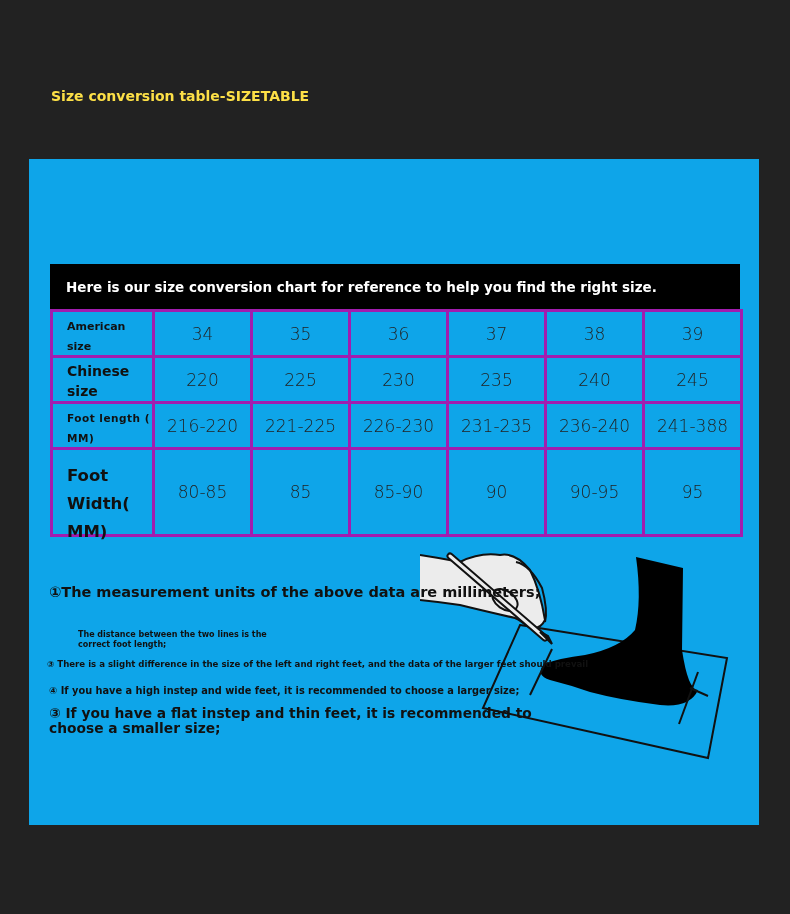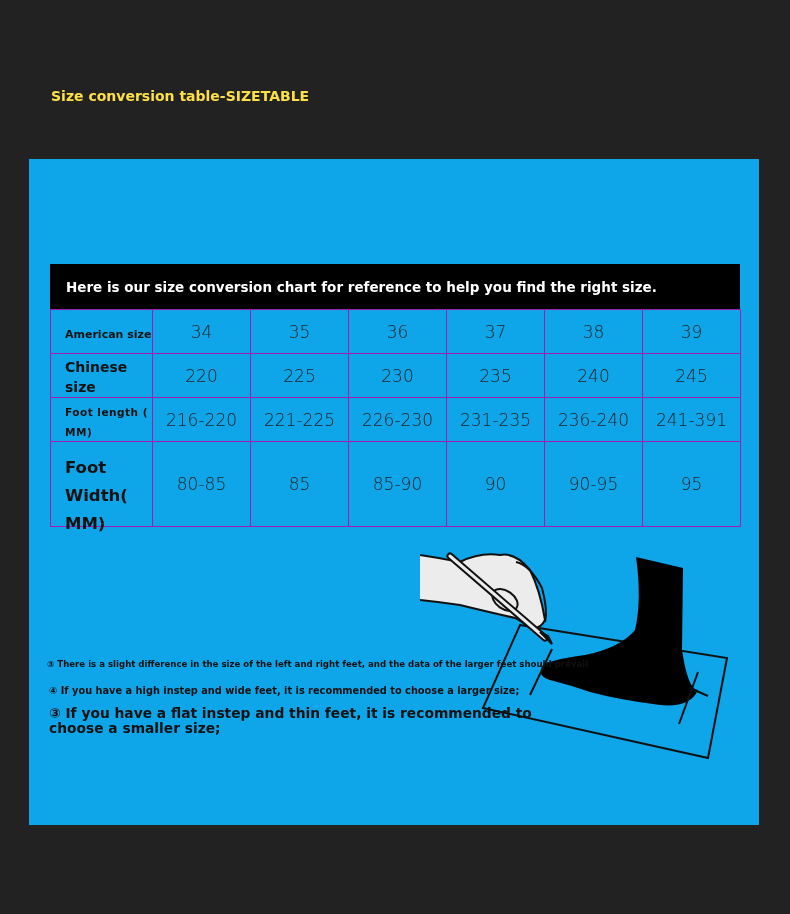--- a/index.html
+++ b/index.html
@@ -29,21 +29,21 @@
     color: #fff; font-weight: bold; font-size: 13.5px;
     display: flex; align-items: center;
     padding-left: 16px; box-sizing: border-box;
   }
   table.size-table {
     border-collapse: collapse;
     width: 690px;
     table-layout: fixed;
   }
   table.size-table td {
-    border: 1px solid #a21caf;
+    border: 3px solid #a21caf;
     height: 43px;
     text-align: center;
     vertical-align: middle;
     font-family: "DejaVu Sans", sans-serif;
     font-weight: 300;
     font-size: 17px;
     color: #222;
     padding: 0;
   }
   table.size-table td.row-label {
@@ -109,21 +109,21 @@
         <td>240</td>
         <td>245</td>
       </tr>
       <tr>
         <td class="row-label"><span class="lbl-sm2">Foot length ( MM)</span></td>
         <td>216-220</td>
         <td>221-225</td>
         <td>226-230</td>
         <td>231-235</td>
         <td>236-240</td>
-        <td>241-391</td>
+        <td>241-388</td>
       </tr>
       <tr>
         <td class="row-label">
               <span class="lbl-lg">Foot Width( MM)</span>
             </td>
         <td>80-85</td>
         <td>85</td>
         <td>85-90</td>
         <td>90</td>
         <td>90-95</td>
@@ -145,16 +145,18 @@
 
     <path d="M0,15 Q20,18 40,22 Q60,12 80,15 Q95,12 110,30 Q120,50 125,80 Q120,90 110,88 Q100,80 95,78 Q60,70 40,65 Q20,62 0,60" fill="#ececec" stroke="#111" stroke-width="2"></path>
     <path d="M96,22 Q110,25 122,48 Q128,70 125,82" fill="none" stroke="#111" stroke-width="2"></path>
     <ellipse cx="85" cy="60" rx="14" ry="9" fill="none" stroke="#111" stroke-width="2" transform="rotate(35 85 60)"></ellipse>
 
     <line x1="30" y1="16" x2="125" y2="98" stroke="#111" stroke-width="7" stroke-linecap="round"></line>
     <line x1="30" y1="16" x2="125" y2="98" stroke="#ececec" stroke-width="3" stroke-linecap="round"></line>
     <polygon points="120,92 132,104 128,96" fill="#111" stroke="#111" stroke-width="2"></polygon>
   </svg>
 
+  <div class="note note1">①The measurement units of the above data are millimeters;</div>
+  <div class="note note2b">The distance between the two lines is the correct foot length;</div>
   <div class="note note3">③ There is a slight difference in the size of the left and right feet, and the data of the larger feet should prevail</div>
   <div class="note note4">④ If you have a high instep and wide feet, it is recommended to choose a larger size;</div>
   <div class="note note5">③ If you have a flat instep and thin feet, it is recommended to choose a smaller size;</div>
 </div>
 
 </body></html>

